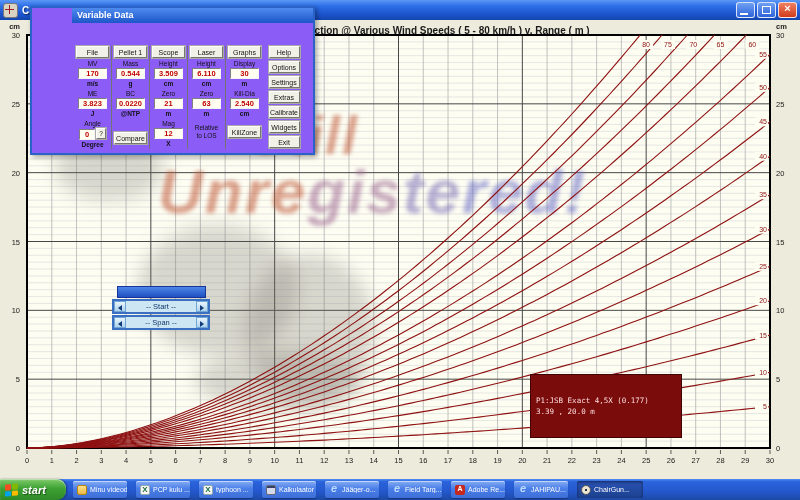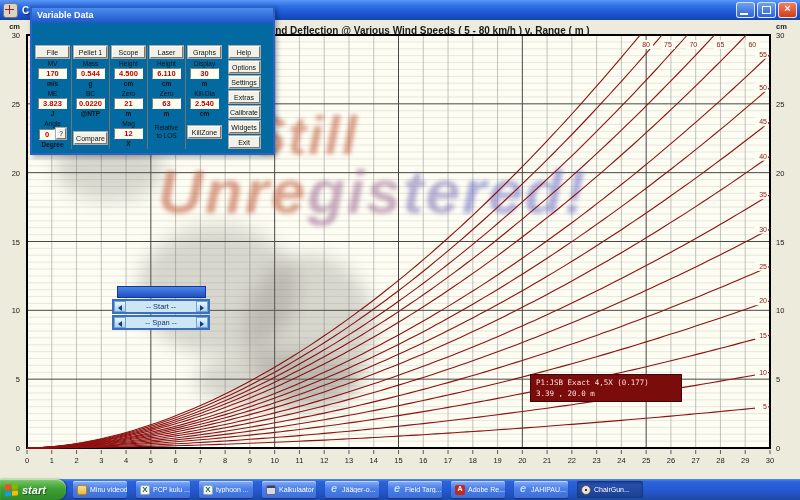--- a/index.html
+++ b/index.html
@@ -36,40 +36,40 @@
   
   .blob{position:absolute;border-radius:50%;background:rgba(108,102,94,.25);filter:blur(9px);z-index:2;}
   .wm{position:absolute;z-index:3;font-style:italic;font-weight:bold;white-space:nowrap;
     filter:blur(2.2px);opacity:.55;letter-spacing:2px;}
   #wm-line1{left:250px;top:84px;font-size:54px;}
   #wm-line2{left:158px;top:136px;font-size:62px;}
 
   
   #legend{position:absolute;left:530px;top:354px;width:152px;z-index:5;background:#7A0C0C;
     border:1px solid #3F0303;color:#FFDCDC;font-family:"DejaVu Sans Mono",monospace;
-    font-size:7.5px;line-height:11px;padding:2px 5px;box-sizing:border-box;}
+    font-size:7.5px;line-height:11px;padding:20px 5px;box-sizing:border-box;}
 
   
   #range-widget{position:absolute;left:112px;top:266px;width:98px;z-index:6;}
   .rw-title{margin-left:5px;width:89px;height:12px;
     background:linear-gradient(180deg,#4E86E8,#1E50C0);border:1px solid #16349A;box-sizing:border-box;}
   .rw-row{margin-top:1px;height:15px;border:2px solid #3A6FC2;background:#CDE6F4;
     display:flex;align-items:stretch;box-sizing:border-box;}
   .rw-arrow{width:12px;flex:none;background:linear-gradient(#E8F4FC,#AFD4EC);
     border:1px solid #6FA6D6;box-sizing:border-box;position:relative;}
   .rw-arrow::after{content:"";position:absolute;top:3px;}
   .rw-arrow.left::after{left:3px;border-top:3px solid transparent;border-bottom:3px solid transparent;
     border-right:4px solid #123C78;}
   .rw-arrow.right::after{right:3px;border-top:3px solid transparent;border-bottom:3px solid transparent;
     border-left:4px solid #123C78;}
   .rw-label{flex:1;text-align:center;font-size:7.5px;color:#10386B;line-height:11px;}
 
   
   #dialog{position:absolute;left:30px;top:6px;width:241px;z-index:50;
-    border:2px solid #2A63C8;background:#0369a1;box-shadow:2px 2px 5px rgba(0,0,0,.35);}
+    border:2px solid #2A63C8;background:#8b5cf6;box-shadow:2px 2px 5px rgba(0,0,0,.35);padding-left:40px;}
   .dlg-title{height:15px;background:linear-gradient(180deg,#4E8BF0,#1D56C8);
     color:#fff;font-weight:bold;font-size:9px;line-height:15px;padding-left:5px;}
   .dlg-body{display:flex;padding:3px 2px 4px 2px;margin-top:20px;}
   .dcol{width:37px;flex:none;display:flex;flex-direction:column;align-items:center;
     border-left:1px solid #737373;}
   .dcol:first-child{border-left:none;}
   .dbtn{width:33px;height:12px;flex:none;background:#F2F1E7;border:1px solid;
     border-color:#fff #76776F #76776F #fff;box-shadow:0 0 0 1px #AAA;
     font-size:7px;line-height:11px;text-align:center;color:#111;box-sizing:border-box;overflow:hidden;}
   .dlabel{font-size:6.5px;color:#111;margin-top:2px;line-height:7px;}
@@ -432,21 +432,21 @@
         <div class="dunit">g</div>
         <div class="dlabel">BC</div>
         <div class="dfield">0.0220</div>
         <div class="dunit">@NTP</div>
         <div class="dbtn" style="margin-top:14px;">Compare</div>
       </div>
 
       <div class="dcol">
         <div class="dbtn">Scope</div>
         <div class="dlabel">Height</div>
-        <div class="dfield">4.500</div>
+        <div class="dfield">3.509</div>
         <div class="dunit">cm</div>
         <div class="dlabel">Zero</div>
         <div class="dfield">21</div>
         <div class="dunit">m</div>
         <div class="dlabel">Mag</div>
         <div class="dfield">12</div>
         <div class="dunit">X</div>
       </div>
 
       <div class="dcol">

